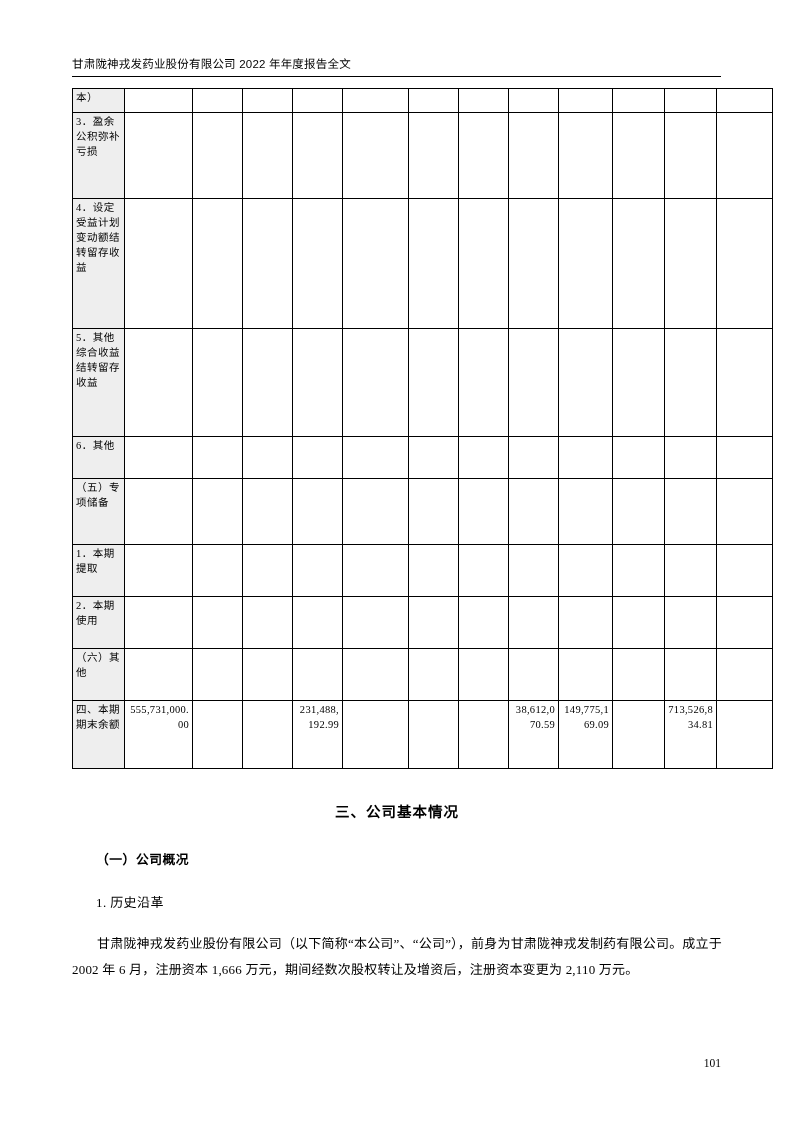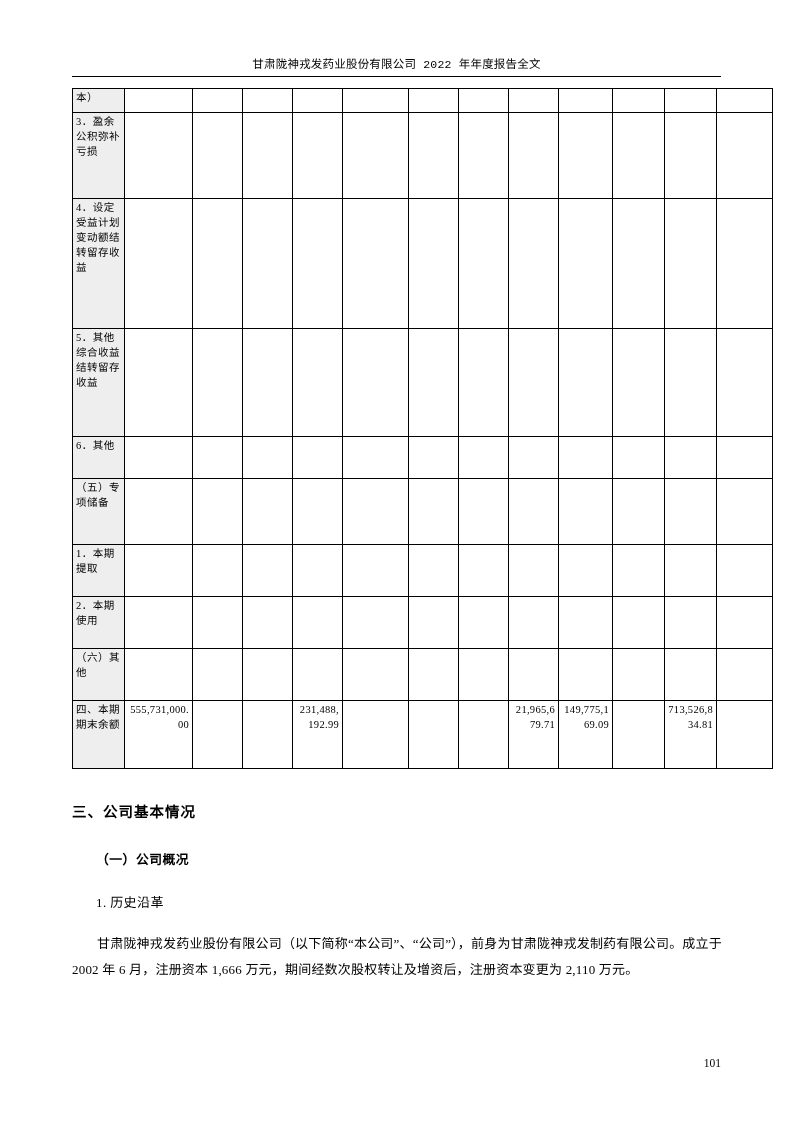--- a/index.html
+++ b/index.html
@@ -25,22 +25,22 @@
   
   .header {
     position: absolute;
     top: 55px;
     left: 72px;
     right: 72px;
     height: 22px;
   }
   .header-text {
     font-size: 11.5px;
-    font-family: Liberation Mono, monospace;
-    text-align: center;
+    font-family: Liberation Sans, sans-serif;
+    text-align: left;
     letter-spacing: 0.2px;
     color: #000;
     white-space: nowrap;
   }
   .header-rule {
     position: absolute;
     top: 76px;
     left: 72px;
     right: 72px;
     border-bottom: 1px solid #000;
@@ -100,20 +100,21 @@
     width: 650px;
     top: 800px;
   }
   h2.section {
     font-family: "Liberation Sans", "DejaVu Sans", sans-serif;
     font-weight: bold;
     font-size: 14.5px;
     margin: 0 0 0 0;
     padding: 0;
     letter-spacing: 1px;
+    text-align: center;
   }
   h3.subsection {
     font-family: "Liberation Sans", "DejaVu Sans", sans-serif;
     font-weight: bold;
     font-size: 12.8px;
     margin: 28px 0 0 24px;
     padding: 0;
     letter-spacing: 0.5px;
   }
   p.numbered {
@@ -305,21 +306,21 @@
         </tr>
         <tr style="height:68px;">
           <td class="label">四、本期期末余额</td>
           <td class="num">555,731,000.00</td>
           <td class="num"></td>
           <td class="num"></td>
           <td class="num">231,488,192.99</td>
           <td class="num"></td>
           <td class="num"></td>
           <td class="num"></td>
-          <td class="num">21,965,679.71</td>
+          <td class="num">38,612,070.59</td>
           <td class="num">149,775,169.09</td>
           <td class="num"></td>
           <td class="num">713,526,834.81</td>
           <td class="num"></td>
         </tr>
       </tbody>
     </table>
   </div>
 
   <div class="content">

